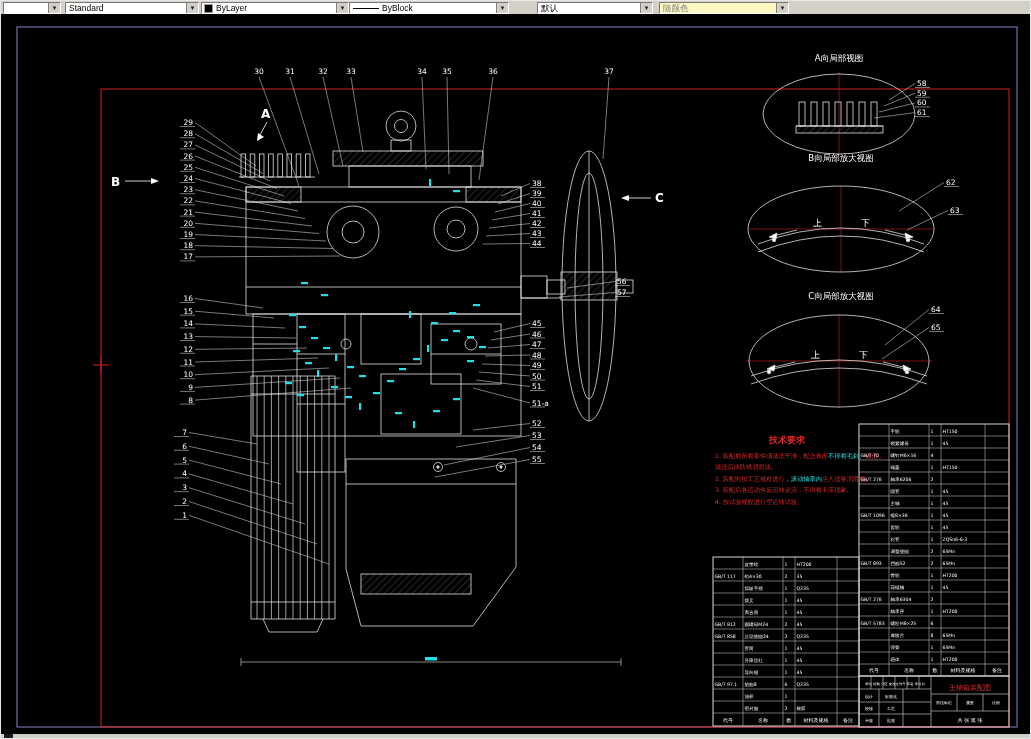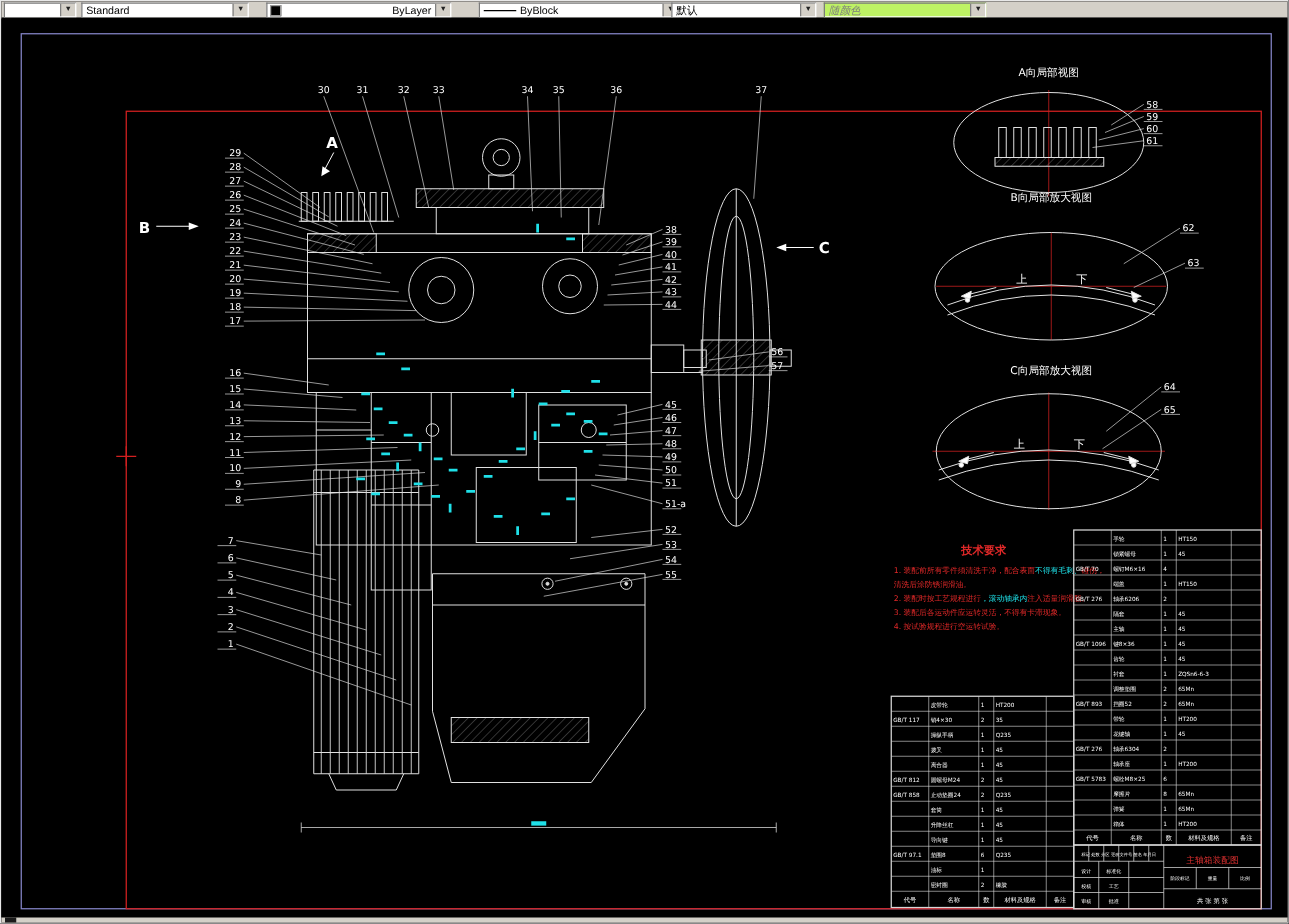--- a/index.html
+++ b/index.html
@@ -6,21 +6,21 @@
   .app{position:relative;width:1031px;height:739px;background:#000;overflow:hidden;
        font-family:"Liberation Sans","DejaVu Sans",sans-serif;box-sizing:border-box;
        border:1px solid #e8e8e8;}
   .toolbar{position:absolute;left:0;top:0;width:100%;height:13px;background:#d4d0c8;
            border-bottom:1px solid #9a9a9a;}
   .combo{position:absolute;top:1px;height:10px;background:#fff;display:flex;align-items:center;
          border:1px solid;border-color:#7a7a7a #fdfdfd #fdfdfd #7a7a7a;font-size:8.5px;color:#000;}
   .combo .cv{flex:1;padding:0 3px;white-space:nowrap;overflow:hidden;line-height:10px;}
   .combo .cbtn{width:11px;height:100%;background:#d4d0c8;border-left:1px solid #808080;
                display:flex;align-items:center;justify-content:center;font-size:6px;color:#222;cursor:default;}
-  .combo.disabled{background:#bef264;font-style:italic;}
+  .combo.disabled{background:#fef9c3;}
   .combo.disabled .cv{color:#7e7e7e;}
   .swatch{width:7px;height:7px;background:#000;border:1px solid #9a9a9a;margin-left:2px;flex:0 0 auto;}
   .ltline{width:26px;height:0;border-top:1px solid #000;margin-left:3px;flex:0 0 auto;}
   .canvas{position:absolute;left:0;top:13px;width:1031px;height:720px;background:#000;}
   .statusbar{position:absolute;left:0;top:733px;width:100%;height:6px;background:#d4d0c8;}
   .ime{position:absolute;left:3px;top:0px;width:9px;height:5px;background:#1a1a1a;}
   svg text{font-family:"DejaVu Sans","Liberation Sans",sans-serif;}
 </style>
 </head>
 <body>
@@ -29,26 +29,26 @@
 
   <div class="toolbar">
     <div class="combo" style="left:2px;width:56px;">
       <span class="cv"></span>
       <span class="cbtn">▼</span>
     </div>
     <div class="combo" style="left:64px;width:132px;">
       <span class="cv">Standard</span>
       <span class="cbtn">▼</span>
     </div>
-    <div class="combo" style="left:212px;width:146px;text-align:right;">
+    <div class="combo" style="left:200px;width:146px;">
       <span class="swatch"></span>
       <span class="cv">ByLayer</span>
       <span class="cbtn">▼</span>
     </div>
-    <div class="combo" style="left:382px;width:158px;">
+    <div class="combo" style="left:348px;width:158px;">
       <span class="ltline"></span>
       <span class="cv">ByBlock</span>
       <span class="cbtn">▼</span>
     </div>
     <div class="combo" style="left:536px;width:114px;gap:44px;">
       <span class="cv">默认</span>
       <span class="cbtn">▼</span>
     </div>
     <div class="combo disabled" style="left:658px;width:128px;">
       <span class="cv">随颜色</span>

